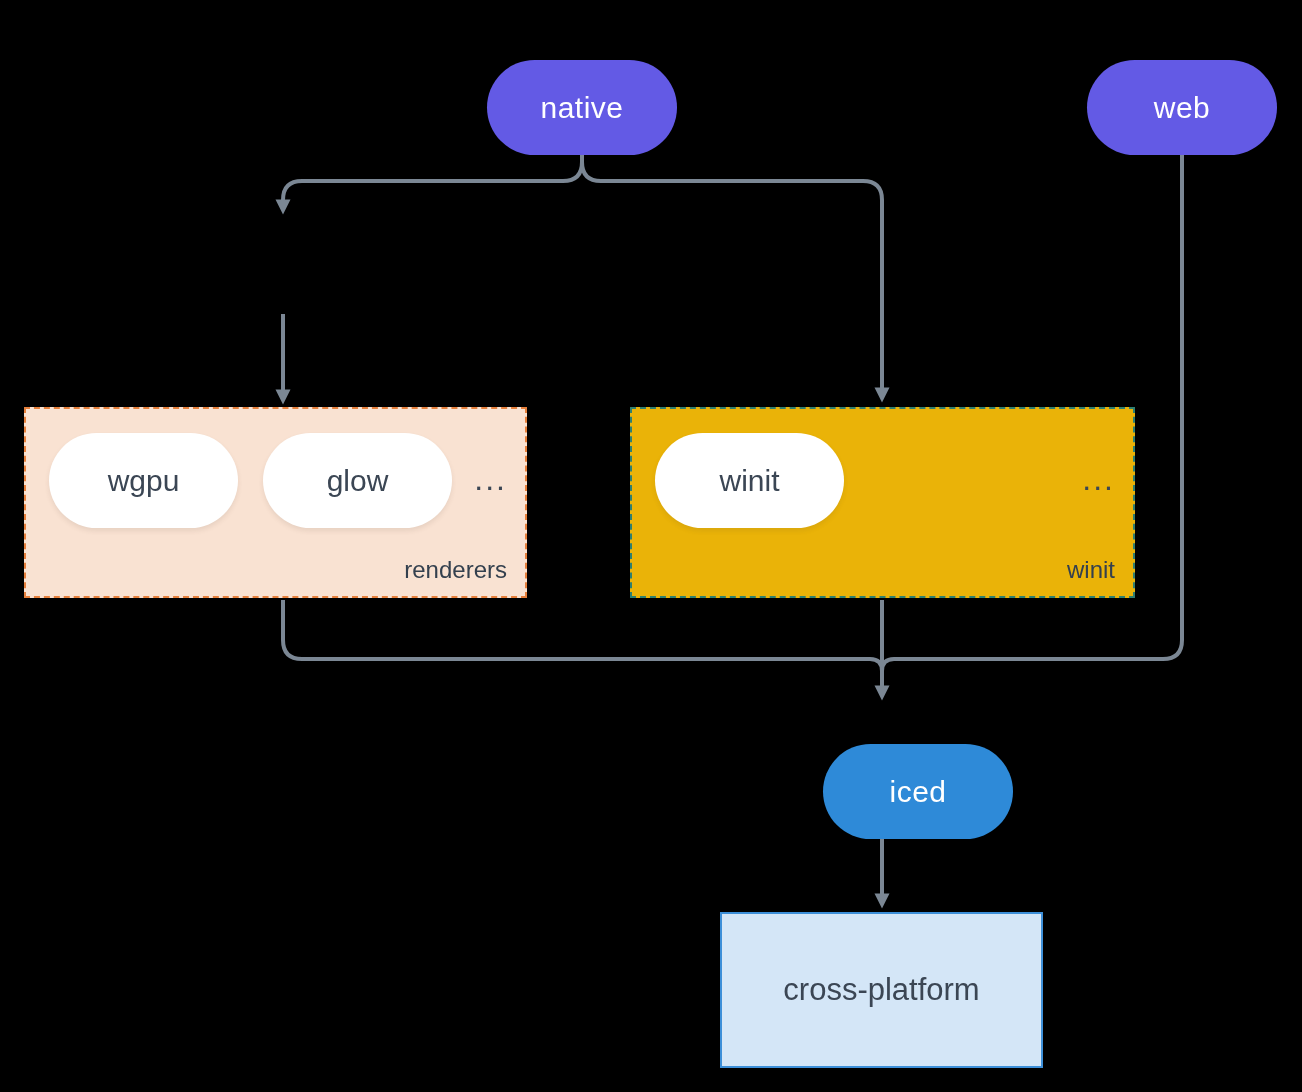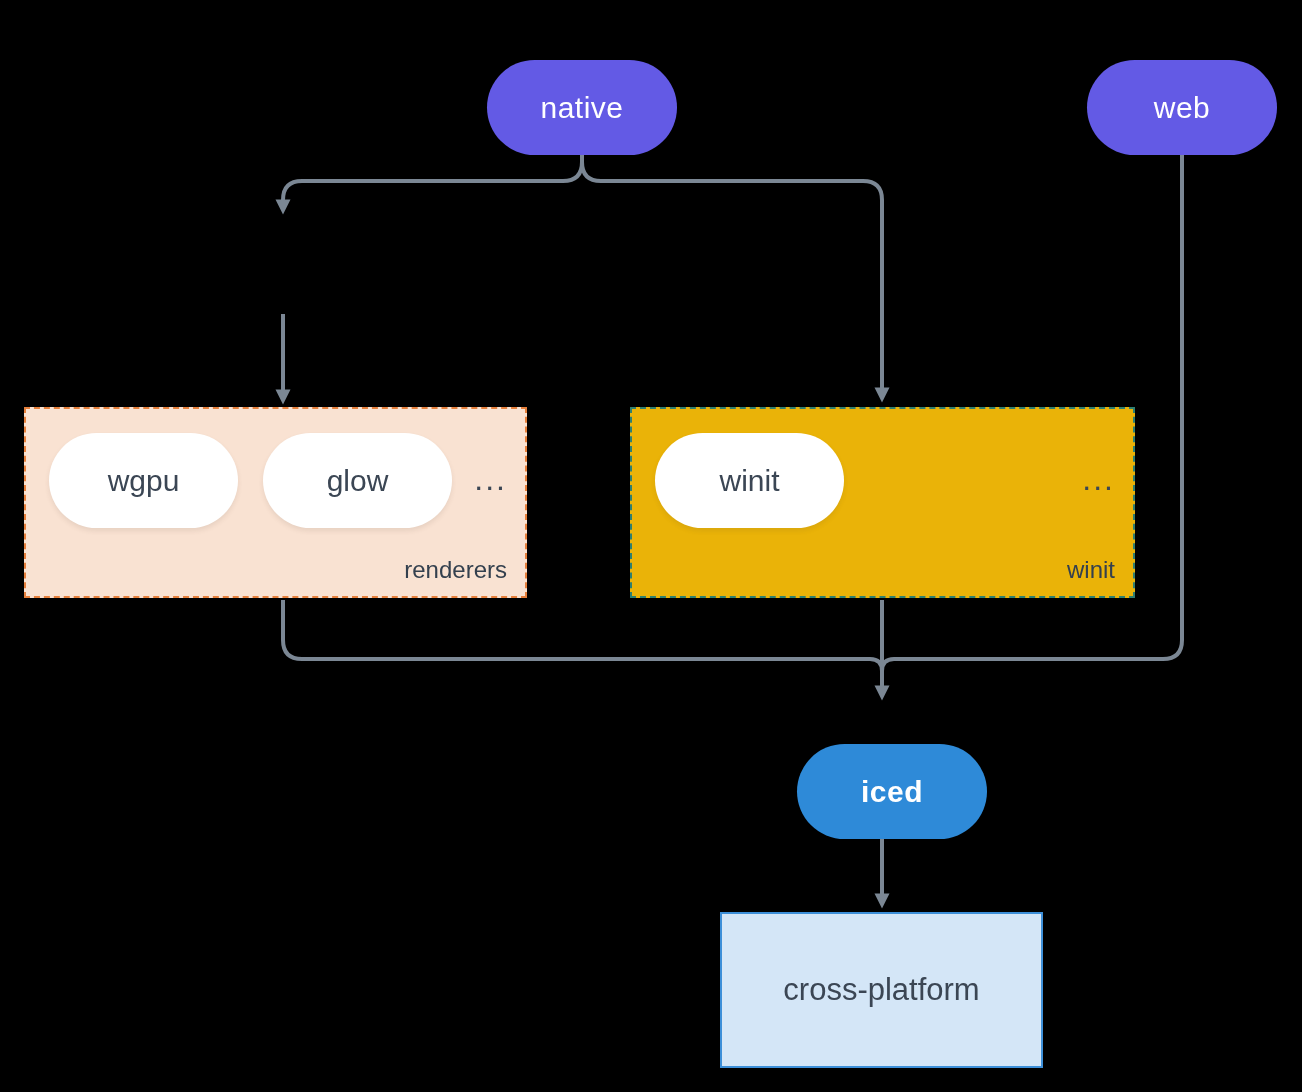--- a/index.html
+++ b/index.html
@@ -29,21 +29,21 @@
     display: flex;
     align-items: center;
     justify-content: center;
     font-size: 30px;
     letter-spacing: 0.5px;
   }
   .pill.colored { color: #ffffff; margin-top: 36px; }
   .pill-native   { left: 487px; top: 24px;  background: #635ae5; }
   .pill-web      { left: 1087px; top: 24px; background: #635ae5; }
   .pill-graphics { left: 187px; top: 217px; width: 191px; background: #e2853e; }
-  .pill-iced     { left: 797px; top: 708px; background: #2e8ad8; font-weight: bold; }
+  .pill-iced     { left: 823px; top: 708px; background: #2e8ad8; }
 
   .groupbox {
     position: absolute;
     top: 407px;
     height: 191px;
     box-sizing: border-box;
     border-width: 2px;
     border-style: dashed;
   }
   .groupbox-renderers {

